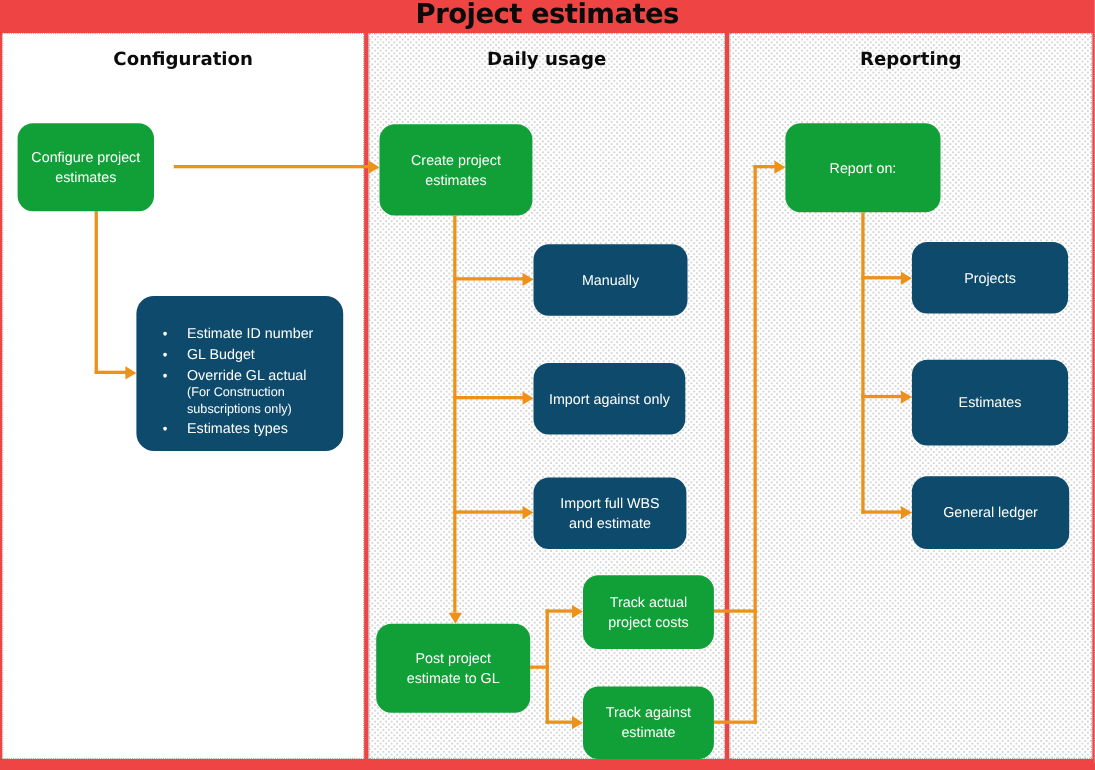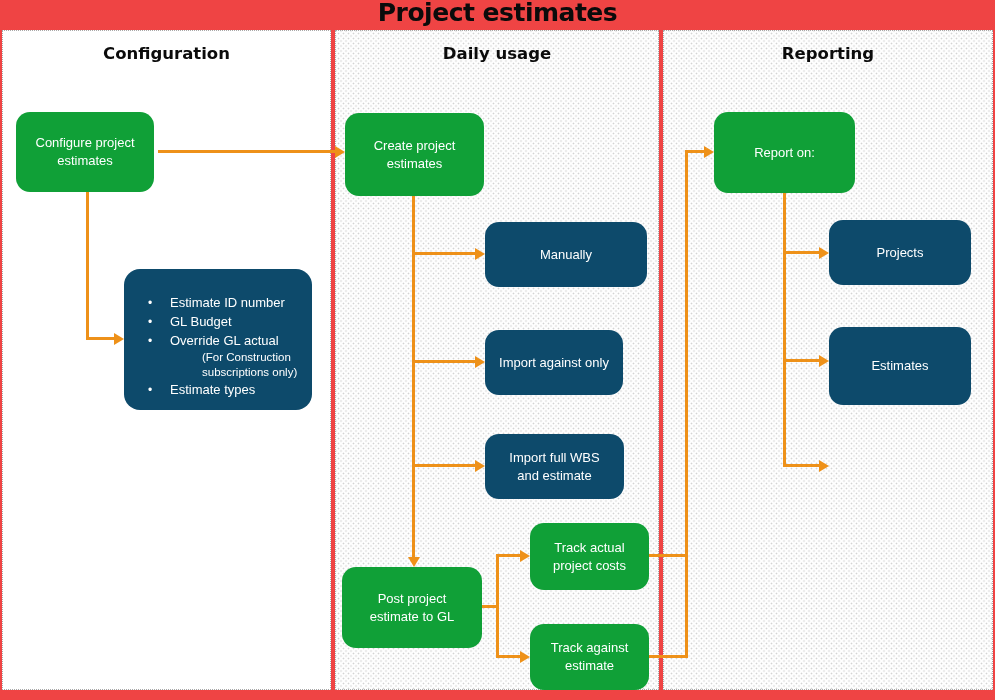--- a/index.html
+++ b/index.html
@@ -114,50 +114,50 @@
   <div class="arrow-r" style="left:704px;top:146px;"></div>
 
   <div class="vline" style="left:783px;top:193px;height:274px;"></div>
   <div class="hline" style="left:783px;top:251px;width:38px;"></div>
   <div class="arrow-r" style="left:819px;top:247px;"></div>
   <div class="hline" style="left:783px;top:359px;width:38px;"></div>
   <div class="arrow-r" style="left:819px;top:355px;"></div>
   <div class="hline" style="left:783px;top:464px;width:38px;"></div>
   <div class="arrow-r" style="left:819px;top:460px;"></div>
 
-  <div class="node green" style="left:16px;top:112px;width:138px;height:80px;">
+  <div class="node green" style="left:16px;top:112px;width:124px;height:80px;">
     <span>Configure project estimates</span>
   </div>
 
   <div class="bullet-box" style="left:124px;top:269px;width:188px;height:141px;">
     <div class="bullet-item">
       <span class="bullet-dot">•</span>
       <span>Estimate ID number</span>
     </div>
     <div class="bullet-item">
       <span class="bullet-dot">•</span>
       <span>GL Budget</span>
     </div>
     <div class="bullet-item">
       <span class="bullet-dot">•</span>
       <span>
         <span>Override GL actual</span>
-        <span class="bullet-note" style="display:block;margin-left:32px;">(For Construction subscriptions only)</span>
+        <span class="bullet-note" style="display:block;">(For Construction subscriptions only)</span>
       </span>
     </div>
     <div class="bullet-item">
       <span class="bullet-dot">•</span>
-      <span>Estimate types</span>
+      <span>Estimates types</span>
     </div>
   </div>
 
   <div class="node green" style="left:345px;top:113px;width:139px;height:83px;">
     <span>Create project estimates</span>
   </div>
-  <div class="node blue" style="left:485px;top:222px;width:162px;height:65px;">
+  <div class="node blue" style="left:485px;top:222px;width:140px;height:65px;">
     <span>Manually</span>
   </div>
   <div class="node blue" style="left:485px;top:330px;width:138px;height:65px;">
     <span>Import against only</span>
   </div>
   <div class="node blue" style="left:485px;top:434px;width:139px;height:65px;">
     <span>Import full WBS and estimate</span>
   </div>
   <div class="node green" style="left:342px;top:567px;width:140px;height:81px;">
     <span>Post project estimate to GL</span>
@@ -171,14 +171,17 @@
 
   <div class="node green" style="left:714px;top:112px;width:141px;height:81px;">
     <span>Report on:</span>
   </div>
   <div class="node blue" style="left:829px;top:220px;width:142px;height:65px;">
     <span>Projects</span>
   </div>
   <div class="node blue" style="left:829px;top:327px;width:142px;height:78px;">
     <span>Estimates</span>
   </div>
+  <div class="node blue" style="left:829px;top:433px;width:143px;height:66px;">
+    <span>General ledger</span>
+  </div>
 
 </div>
 
 </body></html>

